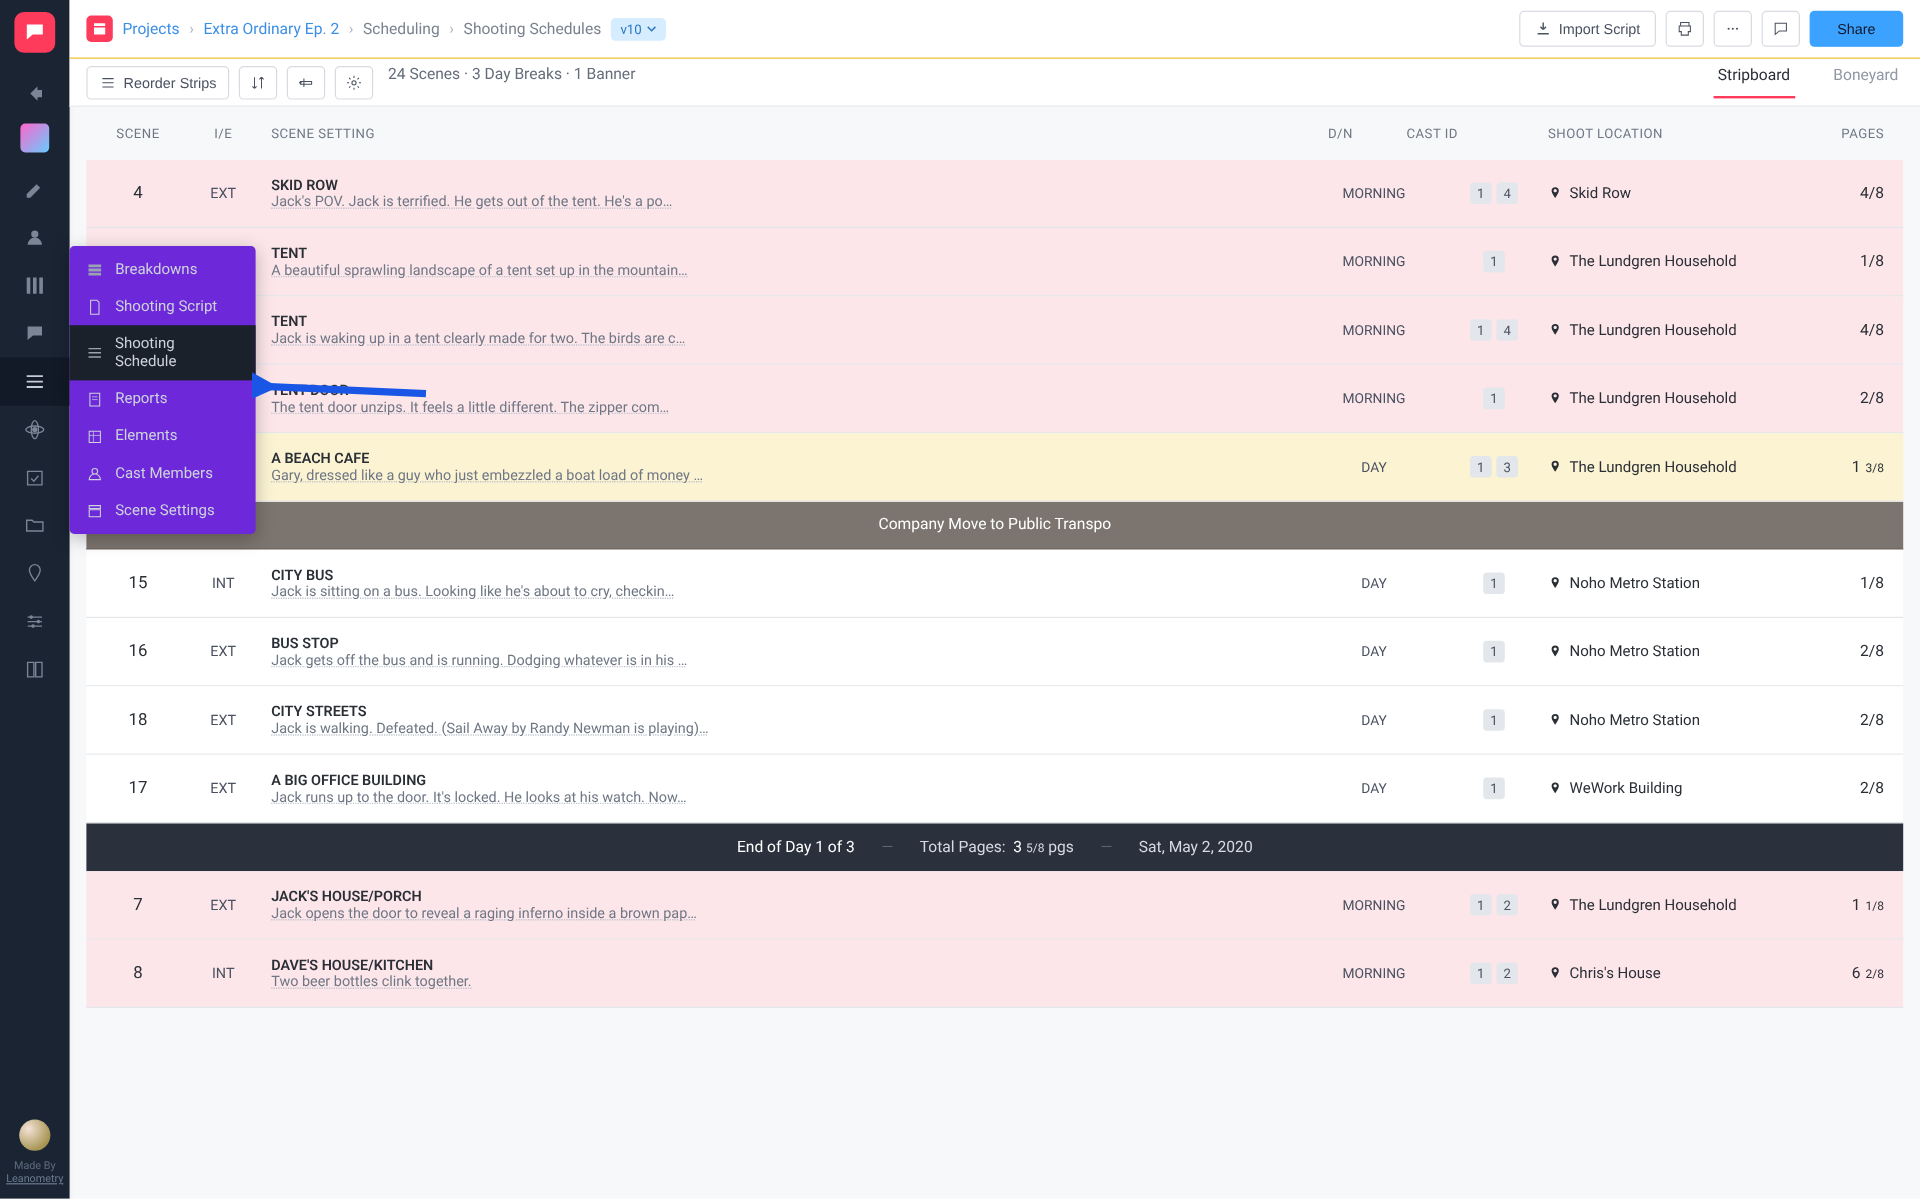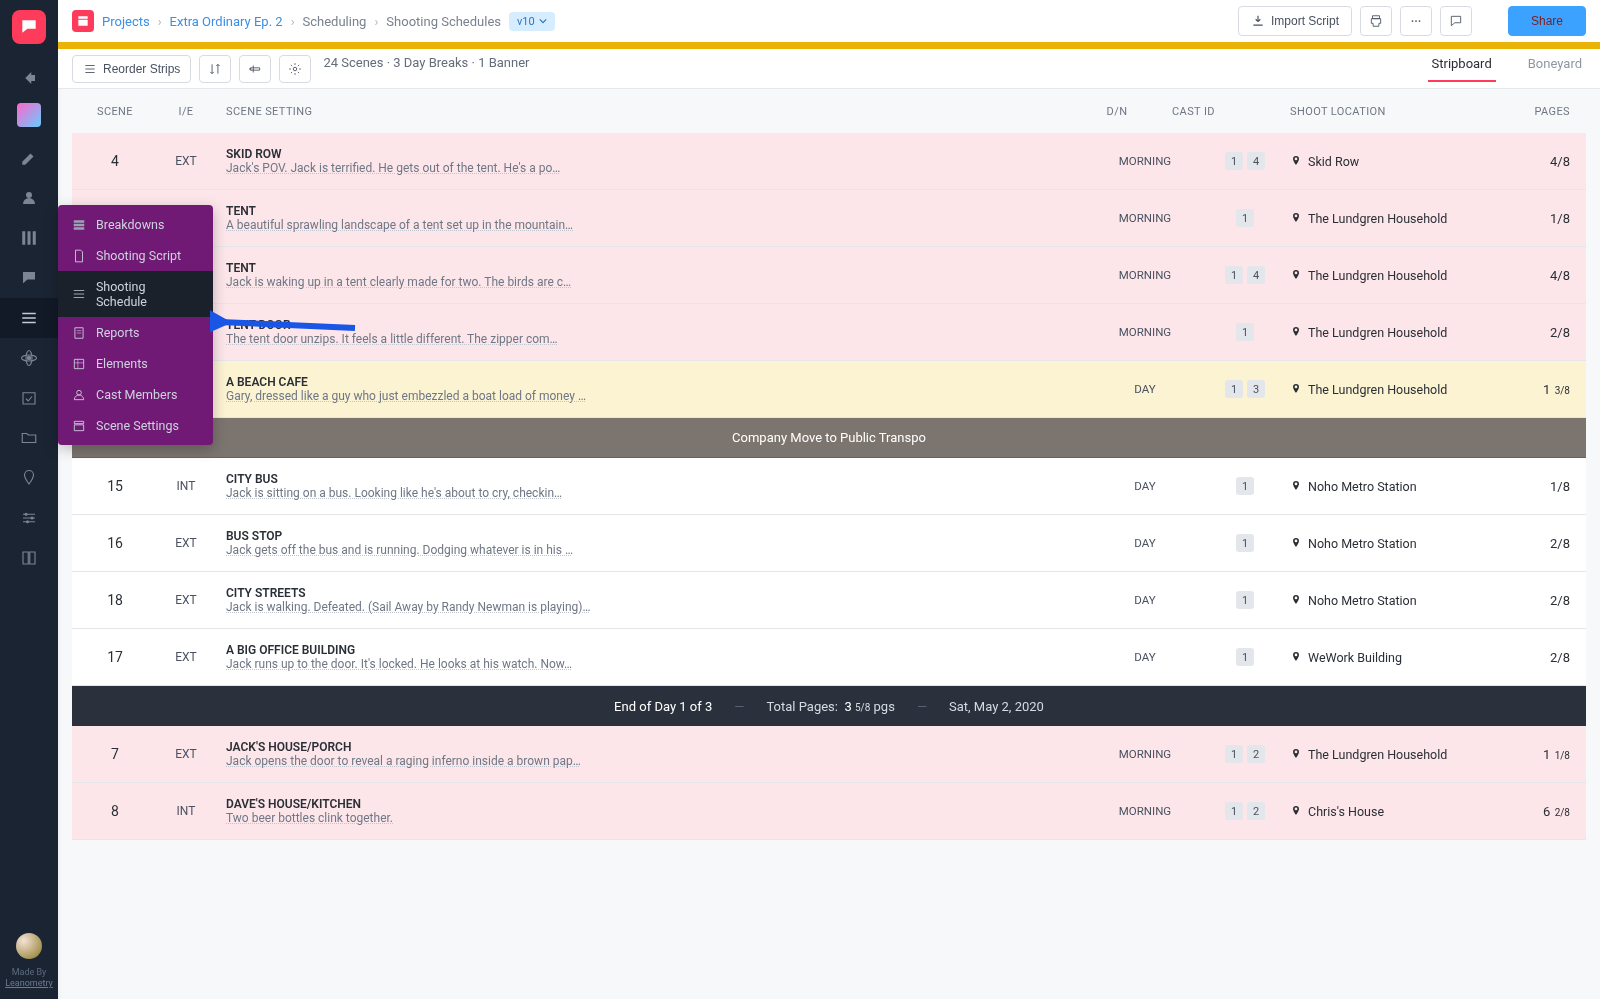--- a/index.html
+++ b/index.html
@@ -15,32 +15,32 @@
 .rail-item.active::after { content:""; position:absolute; right:-6px; top:50%; transform:translateY(-50%); border:6px solid transparent; border-left-color:#121a27; }
 .rail-item svg { width: 18px; height: 18px; fill: currentColor; }
 .rail-thumb { width: 24px; height: 24px; border-radius: 4px; background: linear-gradient(135deg,#f6c,#6cf); margin-bottom:6px;}
 .rail-spacer { flex: 1; }
 .rail-avatar { width: 26px; height: 26px; border-radius: 50%; background: radial-gradient(circle at 30% 30%, #f4e2d5, #872); margin-bottom: 8px; }
 .rail-footer { font-size: 9px; color: #5e6a7f; text-align: center; line-height: 1.2; padding-bottom: 10px; }
 .rail-footer a { color: #6b7a93; text-decoration: underline; }
 
 
 .main { flex: 1; display: flex; flex-direction: column; min-width: 0; }
-.topbar { height: 49px; background: #fff; border-bottom: 7px solid #eab308; display: flex; align-items: center; padding: 0 14px; gap: 10px; }
+.topbar { height: 49px; background: #fff; border-bottom: 1px solid #eab308; display: flex; align-items: center; padding: 0 14px; gap: 10px; }
 .crumbs { display: flex; align-items: center; gap: 8px; font-size: 13px; flex: 1; min-width: 0; }
 .crumb-pink { width: 22px; height: 22px; background: #ff3b5c; border-radius: 4px; display:flex; align-items:center; justify-content:center; }
 .crumb-pink svg { width:14px; height:14px; fill:#fff;}
 .crumb-link { color: #3b8fe4; cursor: pointer; }
 .crumb-sep { color: #b0b6c0; }
 .crumb-text { color: #7a828f; }
 .ver-chip { background: #d6ecff; color: #2b77c4; font-size: 11px; padding: 3px 8px; border-radius: 4px; display:inline-flex; gap:4px; align-items:center; cursor:pointer;}
 .top-actions { display: flex; gap: 8px; align-items: center; }
 .btn { height: 30px; padding: 0 12px; border: 1px solid #d8dbe1; background: #fff; border-radius: 4px; display: inline-flex; align-items: center; gap: 6px; font-size: 12px; color: #4a5160; cursor: pointer; }
 .btn.icon-only { padding: 0; width: 32px; justify-content: center; }
-.btn.primary { background: #3ba3ff; border-color: #3ba3ff; color: #7f1d1d; padding: 0 22px; margin-left: 28px; }
+.btn.primary { background: #3ba3ff; border-color: #3ba3ff; color: #0f172a; padding: 0 22px; }
 .btn svg { width: 14px; height: 14px; fill: currentColor; }
 
 
 .toolbar { height: 40px; background: #fff; border-bottom: 1px solid #e6e8ec; display:flex; align-items:center; padding: 0 14px; gap:10px; }
 .tb-left { display:flex; gap:8px; }
 .tb-btn { height:28px; padding:0 10px; border:1px solid #d8dbe1; background:#fff; border-radius:4px; font-size:12px; color:#4a5160; display:inline-flex; align-items:center; gap:6px; cursor:pointer;}
 .tb-btn.icon-only{padding:0; width:32px; justify-content:center;}
 .tb-btn svg{width:14px;height:14px;fill:currentColor;}
 .tb-summary { color:#656c7a; font-size:13px; margin-left:4px; }
 .tabs { margin-left:auto; display:flex; gap:28px; font-size:13px;}
@@ -77,21 +77,21 @@
 .bg-yellow{background:#fbf3d2;}
 .bg-white{background:#ffffff;}
 
 .banner{background:#7c746e;color:#ffffff;text-align:left;font-size:13px;height:40px;display:flex;align-items:center;justify-content:center;border-bottom:1px solid #6a635d;}
 .daybreak{background:#2a313c;color:#d6dae2;height:40px;display:flex;align-items:center;justify-content:center;gap:22px;font-size:13px;}
 .daybreak .dash{color:#5a6373;}
 .daybreak .big{color:#fff;}
 .daybreak .frac{font-size:10px;}
 
 
-.side-menu { position:absolute; left:58px; top:205px; width:155px; background:#701a75; border-radius:4px; box-shadow:0 4px 14px rgba(0,0,0,.25); padding:4px 0; z-index:40;}
+.side-menu { position:absolute; left:58px; top:205px; width:155px; background:#6d28d9; border-radius:4px; box-shadow:0 4px 14px rgba(0,0,0,.25); padding:4px 0; z-index:40;}
 .side-menu .mi{display:flex;align-items:center;gap:10px;padding:8px 14px;color:#cdd3dc;font-size:12.5px;cursor:pointer;}
 .side-menu .mi.active{background:#1b212b;}
 .side-menu svg{width:14px;height:14px;fill:#9aa3b2;}
 
 
 .annot-arrow{position:absolute; left:210px; top:310px; z-index:41; pointer-events:none;}
 
 .scroll-shadow{box-shadow:inset 6px 0 6px -6px rgba(0,0,0,.06);}
 </style>
 </head>

